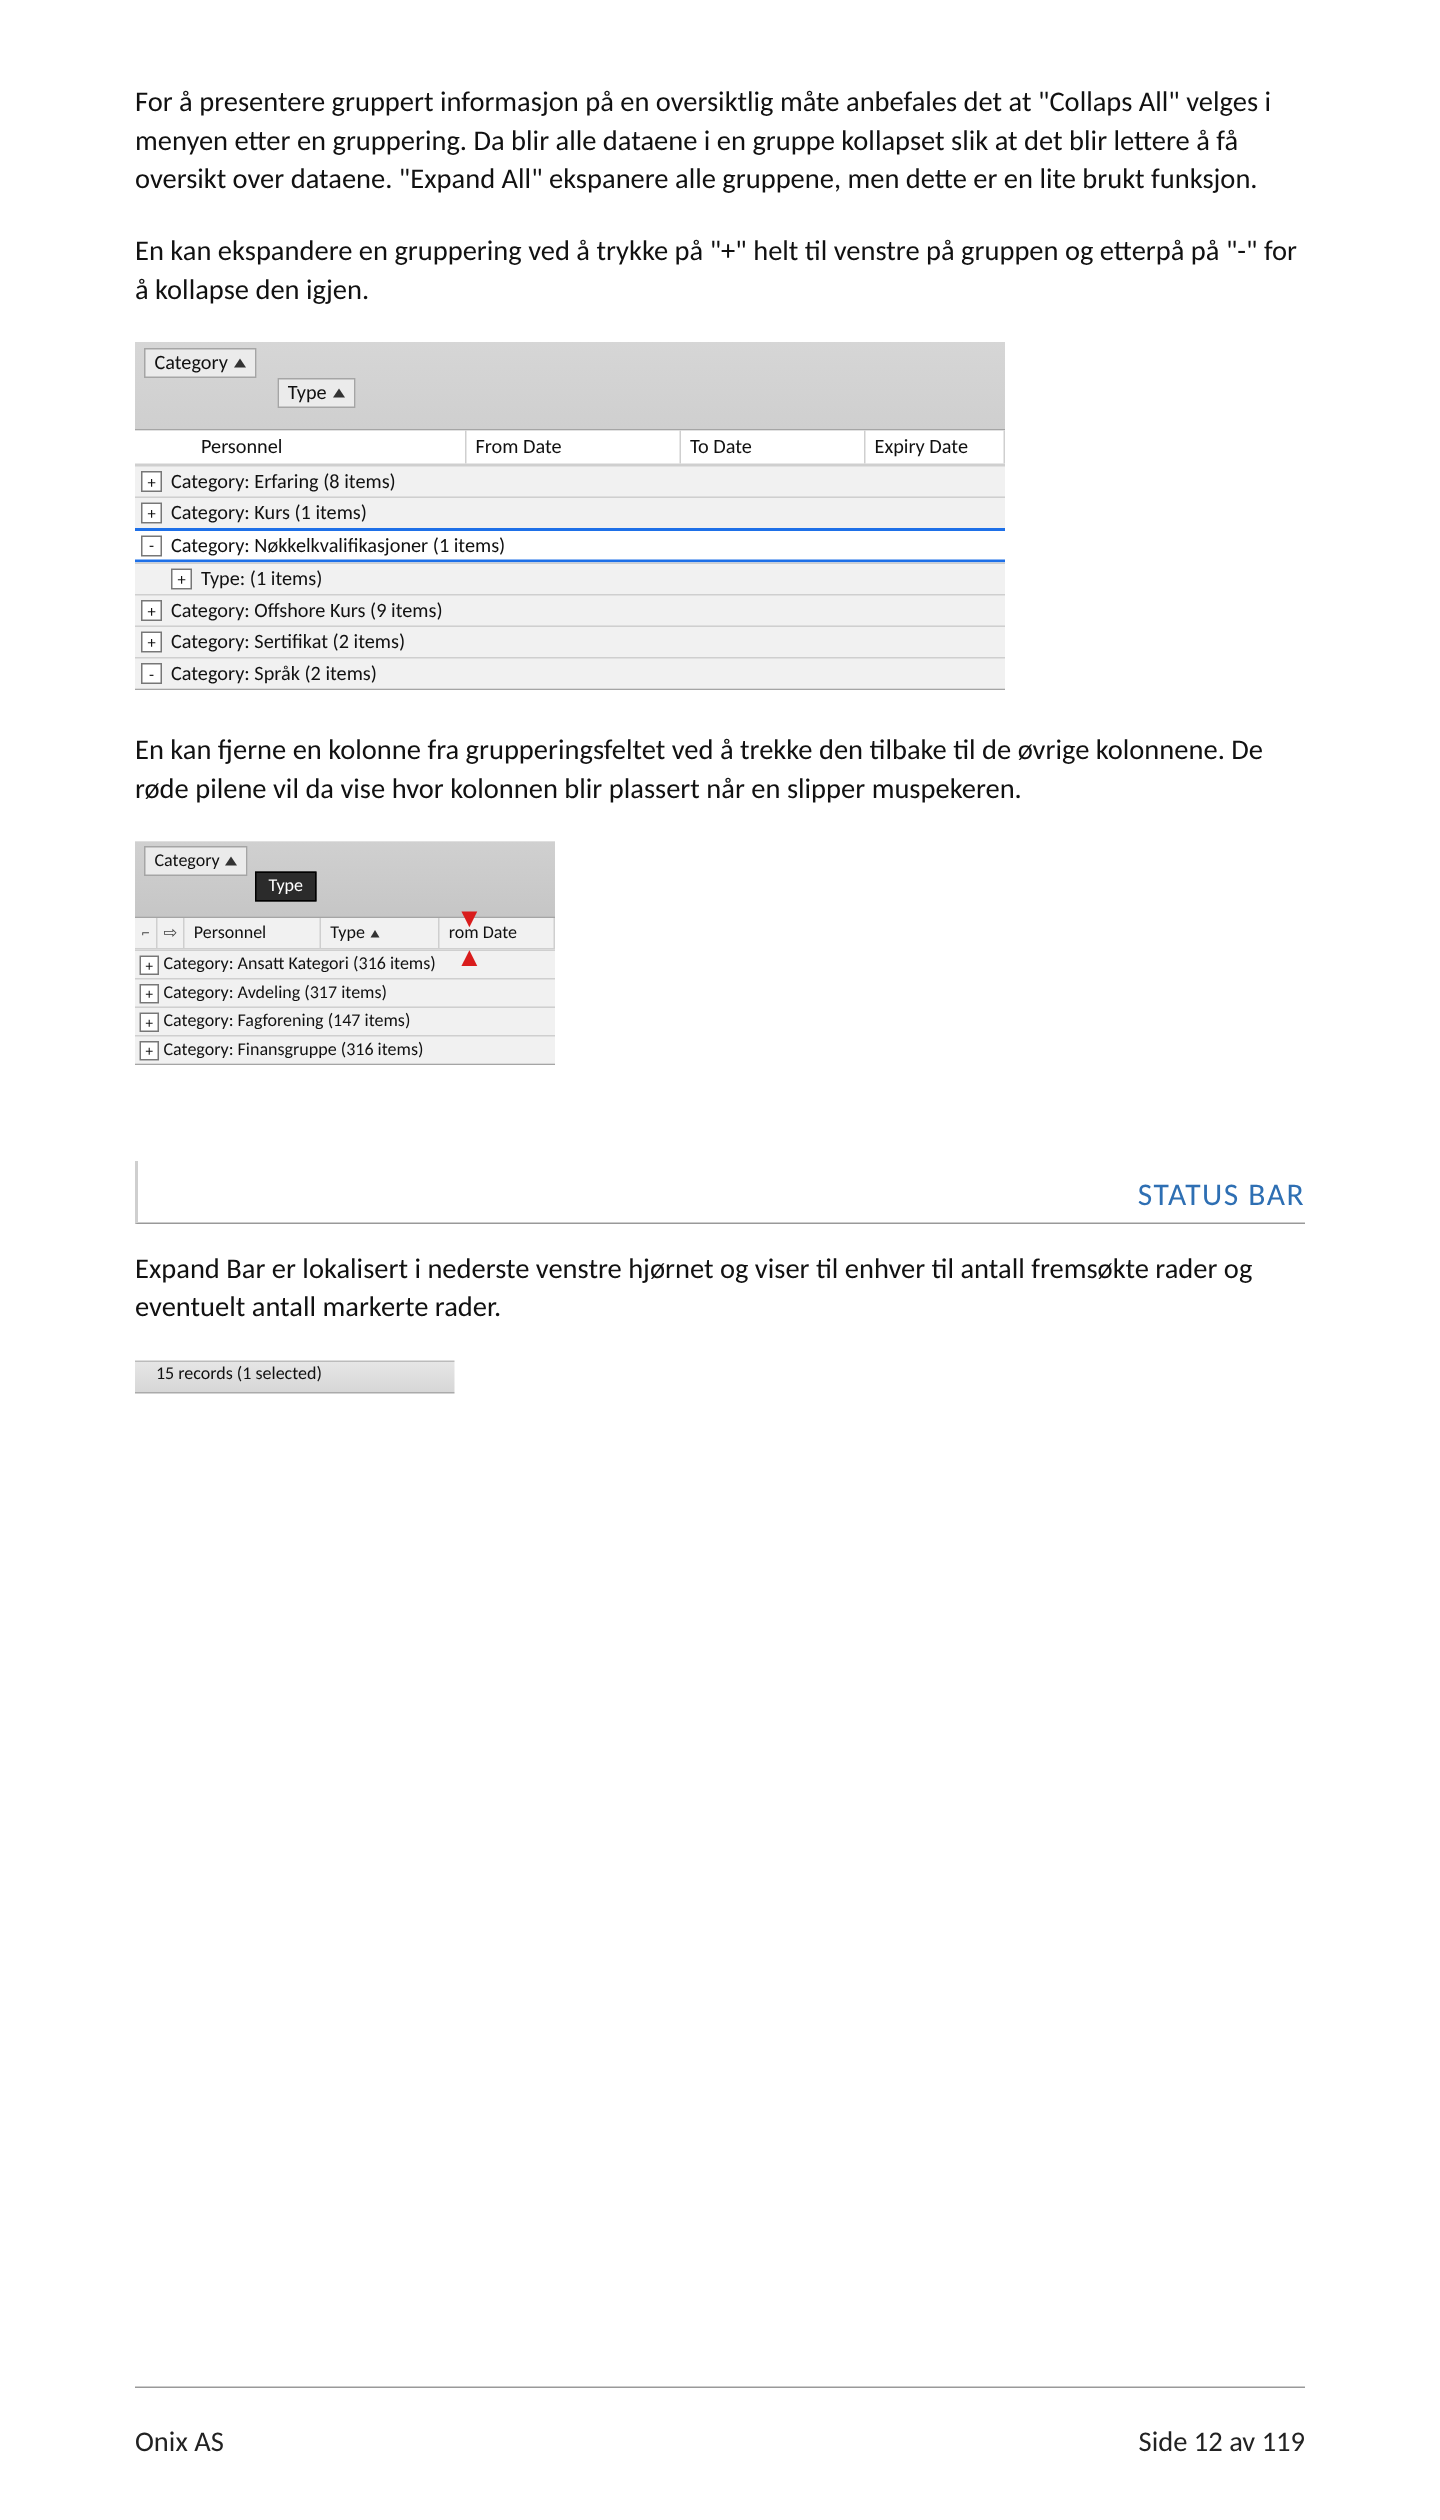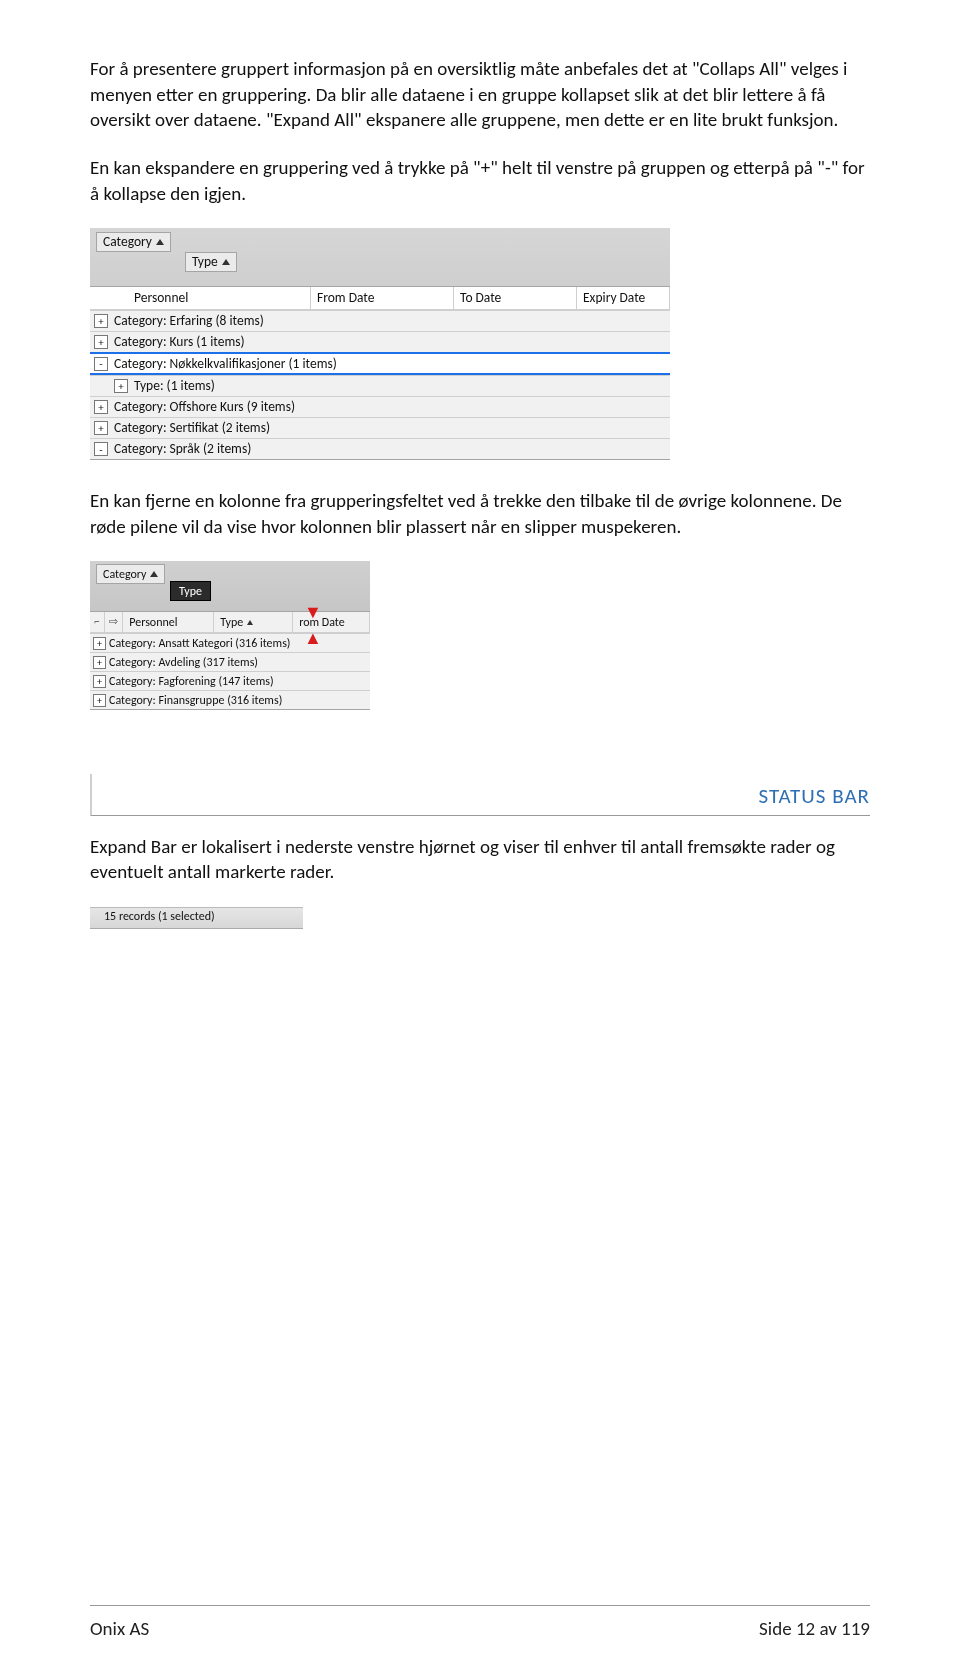--- a/index.html
+++ b/index.html
@@ -50,21 +50,21 @@
     padding:8px 0 4px 0;
     margin:64px 0 18px 0;
     border-left:2px solid #cfcfcf;
     padding-left:10px;
     text-align:right;
   }
   .footer{
     position:absolute;
     left:90px; right:90px; bottom:38px;
     border-top:1px solid var(--hr);
-    padding-top:10px;
+    padding-top:24px;
     font-size:19px;
     color:#222;
     display:flex;
     justify-content:space-between;
   }
 
   
   .shot1{
     width:580px;
     background:var(--grid-bg);

